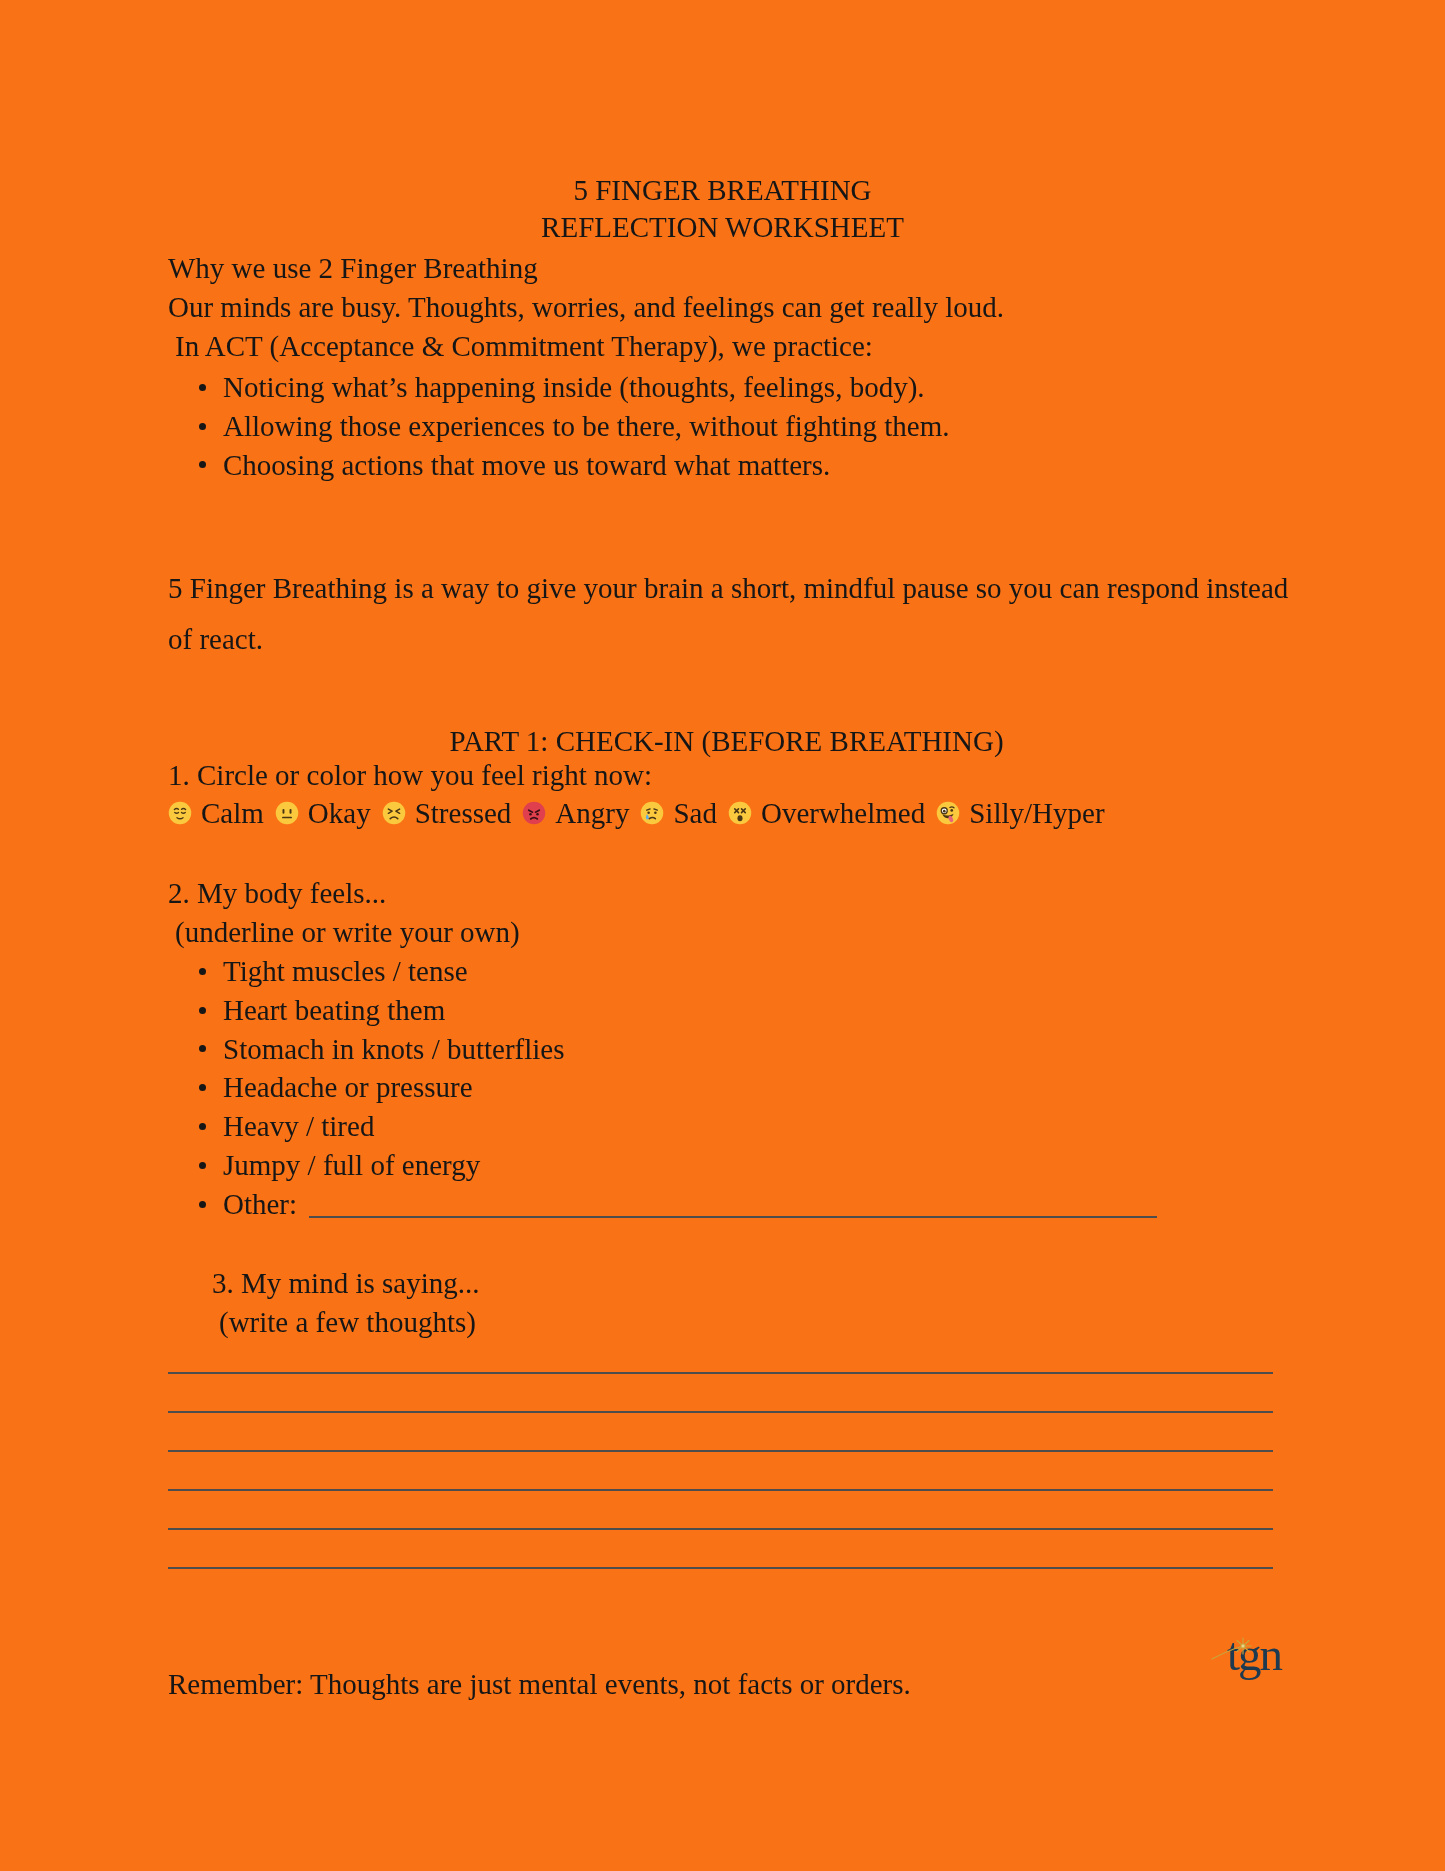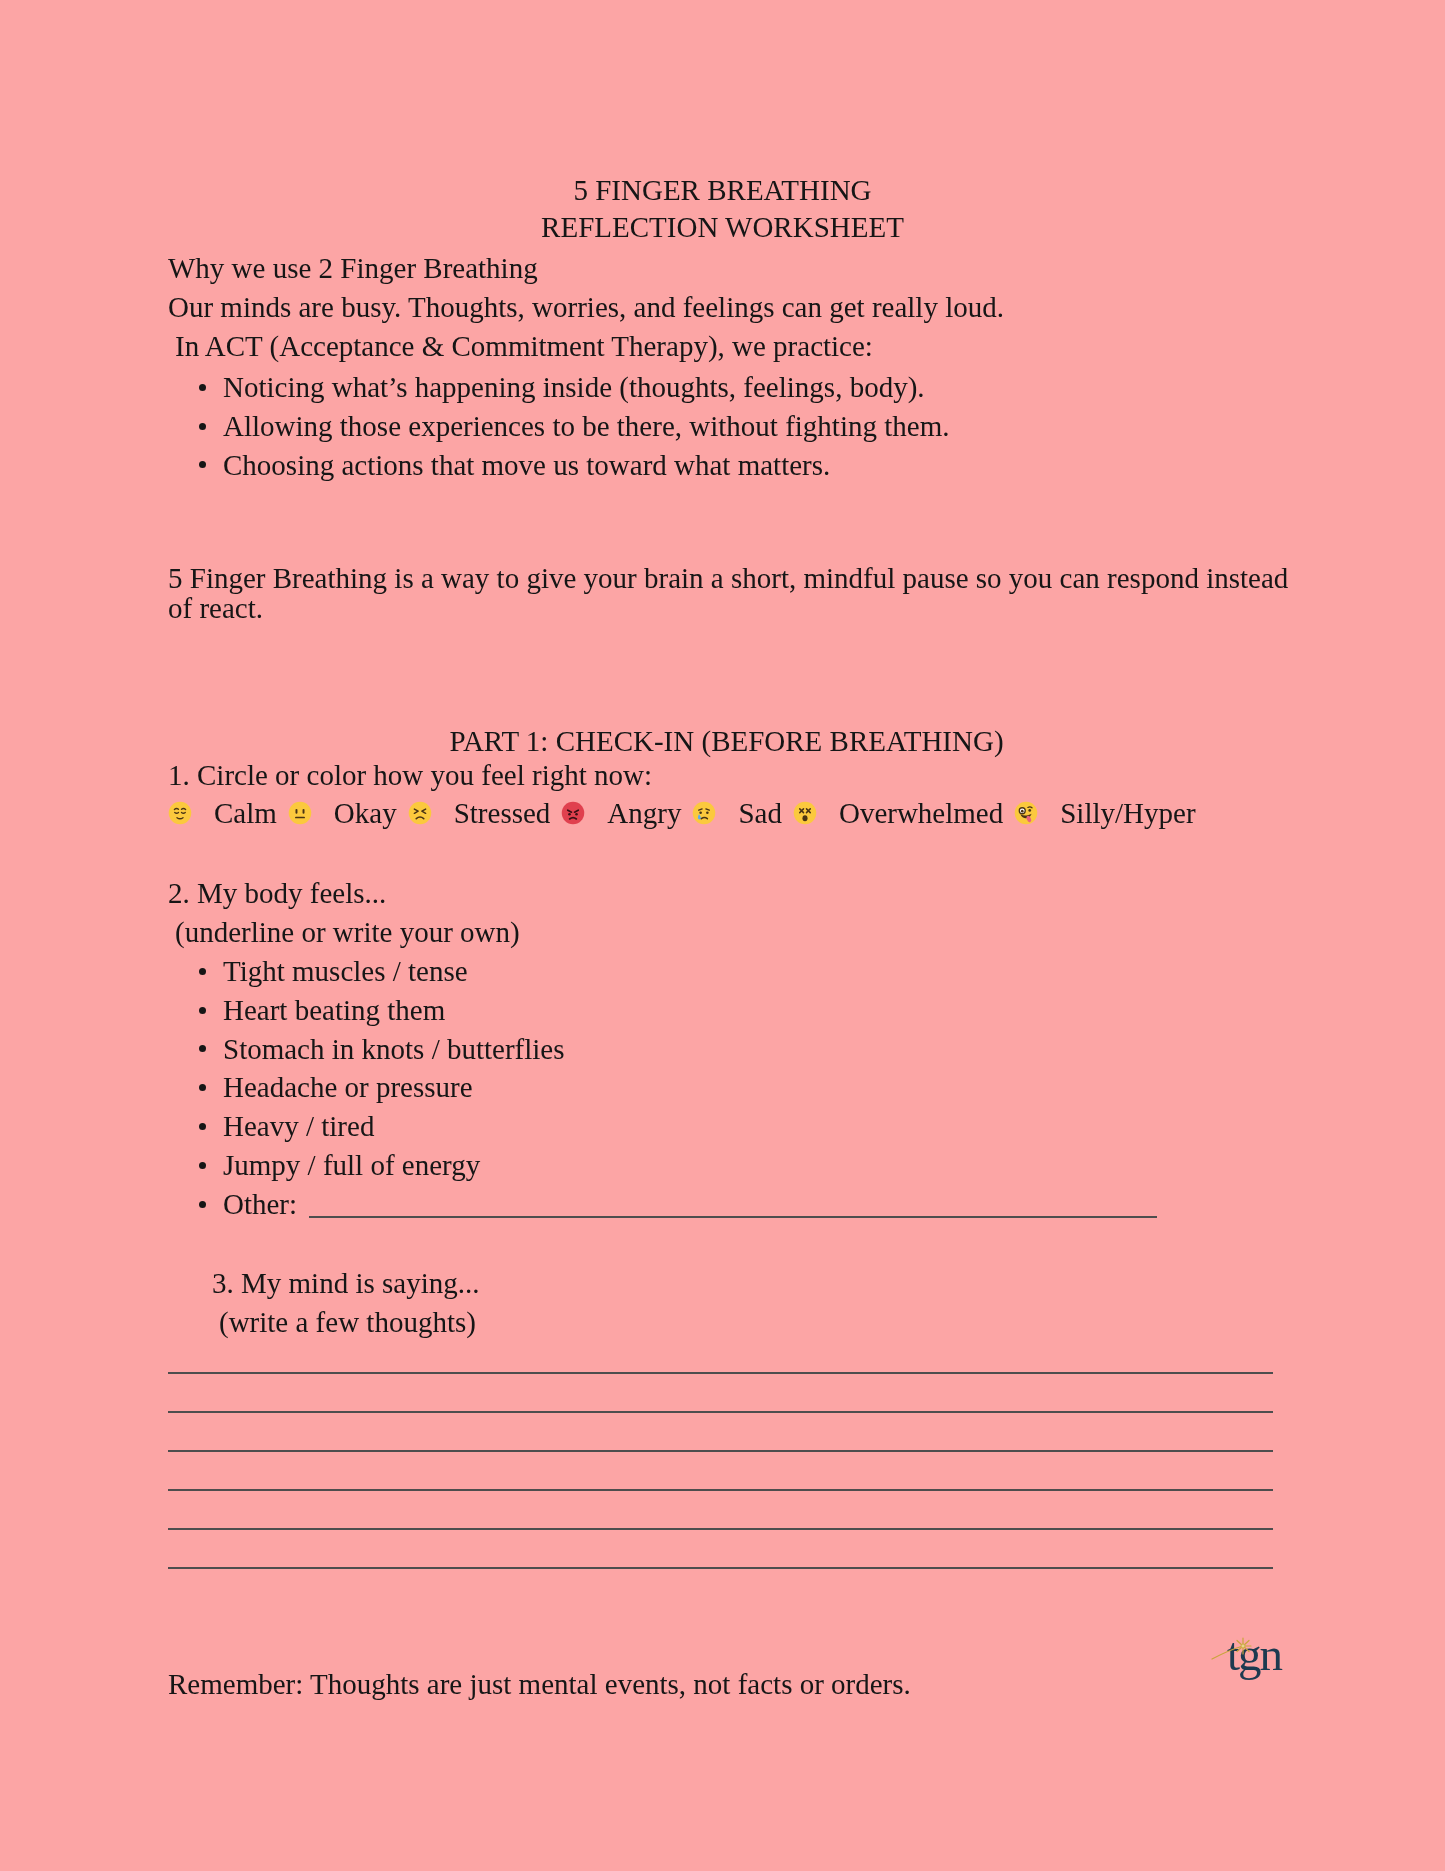--- a/index.html
+++ b/index.html
@@ -1,33 +1,33 @@
 <!DOCTYPE html>
 <html><head>
 <meta charset="utf-8">
 <style>
   html,body{margin:0;padding:0;background:#ffffff;}
   .page{
-    position:relative;width:1445px;height:1871px;background:#fca5a5;overflow:hidden;
+    position:relative;width:1445px;height:1871px;background:#f97316;overflow:hidden;
     font-family:"Liberation Serif","DejaVu Serif",serif;color:#161616;
     font-size:29px;line-height:38.8px;
   }
   .abs{position:absolute;}
   .doc-title{top:172px;left:0;width:1445px;text-align:center;line-height:37px;}
   .intro{top:249px;left:168px;width:1180px;}
   .indent-sm{padding-left:7px;}
   ul.bullets{list-style:none;margin:0;padding:0;}
   ul.bullets li{display:flex;align-items:center;}
   .dot{width:7px;height:7px;border-radius:50%;background:#161616;margin-left:31px;margin-right:17px;flex-shrink:0;}
   .intro-bullets{top:368px;left:168px;width:1180px;}
-  .pause-par{top:563px;left:168px;width:1150px;margin:0;line-height:30px;}
+  .pause-par{top:563px;left:168px;width:1150px;margin:0;line-height:51px;}
   .part1-heading{top:718px;left:0;width:1445px;text-align:center;margin:4px;font-size:29px;font-weight:normal;line-height:38.8px;}
   .q1-label{top:756px;left:168px;}
   .emotions{top:792px;left:168px;height:42px;display:flex;align-items:center;gap:11px;white-space:nowrap;}
-  .emotion{display:inline-flex;align-items:center;gap:22px;}
+  .emotion{display:inline-flex;align-items:center;gap:9px;}
   .emotion svg{display:block;}
   .q2-head{top:874px;left:168px;}
   .q2-bullets{top:952px;left:168px;width:1180px;}
   .other-row{width:989px;}
   .other-line{flex:1;height:26px;border-bottom:2px solid #4d4d4d;margin-left:12px;}
   .q3-head{top:1264px;left:168px;margin-left:44px;}
   .writing-lines{top:1372px;left:168px;width:1105px;}
   .wline{height:0;border-top:2px solid #4d4d4d;margin-bottom:37px;}
   .reminder{top:1629px;left:168px;margin-top:36px;}
   .logo{top:1628px;left:1196px;width:84px;height:72px;}

